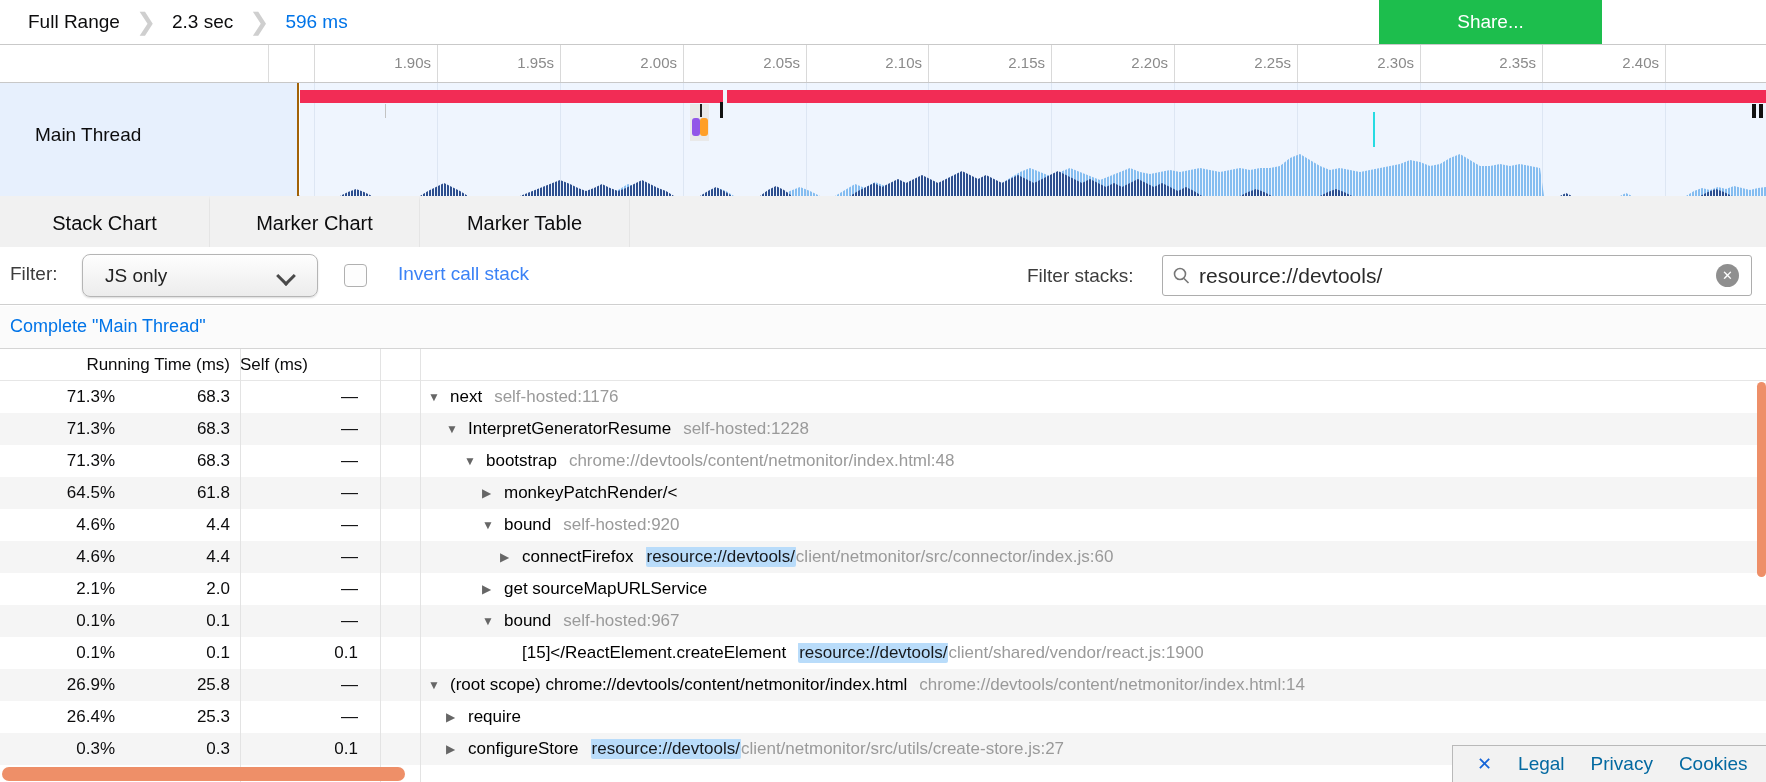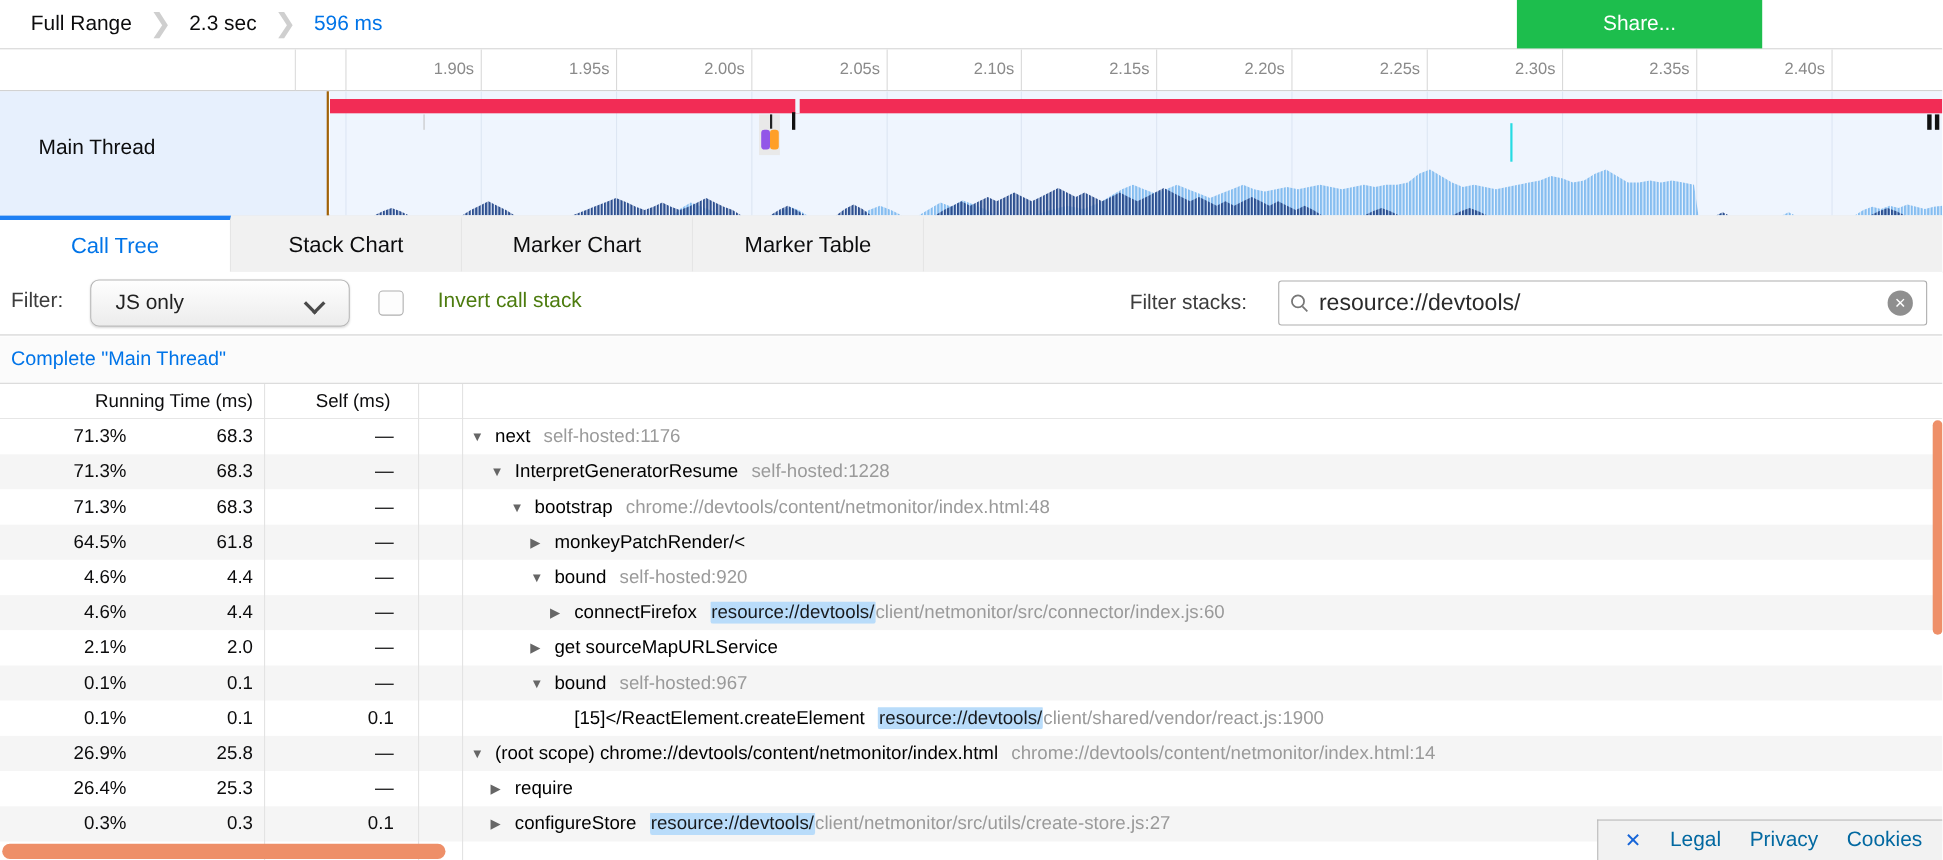--- a/index.html
+++ b/index.html
@@ -44,38 +44,38 @@
   .fbar{position:absolute;top:247px;left:0;width:1766px;height:58px;background:#fff;
        border-bottom:1px solid #cfcfcf;box-sizing:border-box;}
   .flabel{position:absolute;left:10px;top:16px;font-size:19px;color:#3d3d3d;}
   .dropdown{position:absolute;left:82px;top:7px;width:236px;height:43px;border:1px solid #b5b5b5;
        border-radius:8px;background:linear-gradient(#fefefe,#ececec);box-shadow:0 1px 2px rgba(0,0,0,.15);
        display:flex;align-items:center;font-size:19px;color:#222;padding-left:22px;box-sizing:border-box;}
   .dd-chev{position:absolute;right:24px;top:14px;width:11px;height:11px;border-right:3px solid #4a4a4a;
        border-bottom:3px solid #4a4a4a;transform:rotate(45deg);}
   .checkbox{position:absolute;left:344px;top:17px;width:21px;height:21px;border:1px solid #b0b0b0;
        border-radius:4px;background:#fdfdfd;}
-  .invlabel{position:absolute;left:398px;top:16px;font-size:19px;color:#4d7c0f;}
+  .invlabel{position:absolute;left:398px;top:16px;font-size:19px;color:#3b82f6;}
   .fslabel{position:absolute;left:1027px;top:18px;font-size:19px;color:#3d3d3d;}
   .search{position:absolute;left:1162px;top:8px;width:590px;height:41px;border:1px solid #adadad;
        border-radius:3px;background:#fff;box-sizing:border-box;}
   .search input{position:absolute;left:34px;top:4px;width:510px;height:30px;border:none;outline:none;
        font-size:21px;color:#2b2b2b;font-family:"Liberation Sans",sans-serif;background:transparent;}
   .mag{position:absolute;left:9px;top:10px;}
   .clear{position:absolute;right:12px;top:8px;width:23px;height:23px;border-radius:50%;background:#8f8f8f;
        color:#fff;display:flex;align-items:center;justify-content:center;font-size:13px;}
   
   .selrow{position:absolute;top:306px;left:0;width:1766px;height:43px;background:#fbfbfb;
        border-bottom:1px solid #d5d5d5;box-sizing:border-box;}
   .sellink{position:absolute;left:10px;top:10px;font-size:18px;color:#0074e8;}
   
   .thead{position:absolute;top:349px;left:0;width:1766px;height:32px;background:#fff;
        border-bottom:1px solid #e6e6e6;box-sizing:border-box;font-size:17px;color:#0c0c0d;}
   .hrun{position:absolute;left:0;top:6px;width:230px;text-align:right;}
-  .hself{position:absolute;left:240px;top:6px;width:115px;text-align:right;}
+  .hself{position:absolute;left:240px;top:6px;width:115px;}
   .tbody{position:absolute;top:381px;left:0;width:1766px;height:401px;}
   .row{height:32px;width:1766px;display:flex;align-items:center;font-size:17px;background:#fff;}
   .row.alt{background:#f5f5f5;}
   .c-pct{width:115px;text-align:right;flex:none;}
   .c-run{width:115px;text-align:right;flex:none;}
   .c-sp1{width:10px;flex:none;}
   .c-self{width:140px;text-align:right;padding-right:22px;box-sizing:border-box;flex:none;}
   .c-gap{width:40px;flex:none;}
   .c-tree{flex:1;display:flex;align-items:center;white-space:pre;overflow:hidden;}
   .exp{width:22px;flex:none;color:#666;font-size:12px;}
@@ -170,21 +170,20 @@
         <div class="tmark" style="left: 420px; top: 19px; width: 3px; height: 16px; background: rgb(17, 17, 17); border-radius: 0px;"></div>
         <div class="tmark" style="left: 392px; top: 35px; width: 8px; height: 18px; background: rgb(146, 86, 232); border-radius: 3px;"></div>
         <div class="tmark" style="left: 400px; top: 35px; width: 8px; height: 18px; background: rgb(255, 159, 39); border-radius: 3px;"></div>
         <div class="tmark" style="left: 1073px; top: 29px; width: 2px; height: 35px; background: rgb(39, 219, 226); border-radius: 0px;"></div>
         <div class="tmark" style="left: 1452px; top: 21px; width: 4px; height: 14px; background: rgb(17, 17, 17); border-radius: 0px;"></div>
         <div class="tmark" style="left: 1459px; top: 21px; width: 4px; height: 14px; background: rgb(17, 17, 17); border-radius: 0px;"></div>
       </div>
   </div>
 
   <div class="tabs">
-    <div class="tab active">Call Tree</div>
     <div class="tab">Stack Chart</div>
     <div class="tab">Marker Chart</div>
     <div class="tab">Marker Table</div>
   </div>
 
   <div class="fbar">
     <span class="flabel">Filter:</span>
     <div class="dropdown">
       <span>JS only</span>
       <span class="dd-chev"></span>

